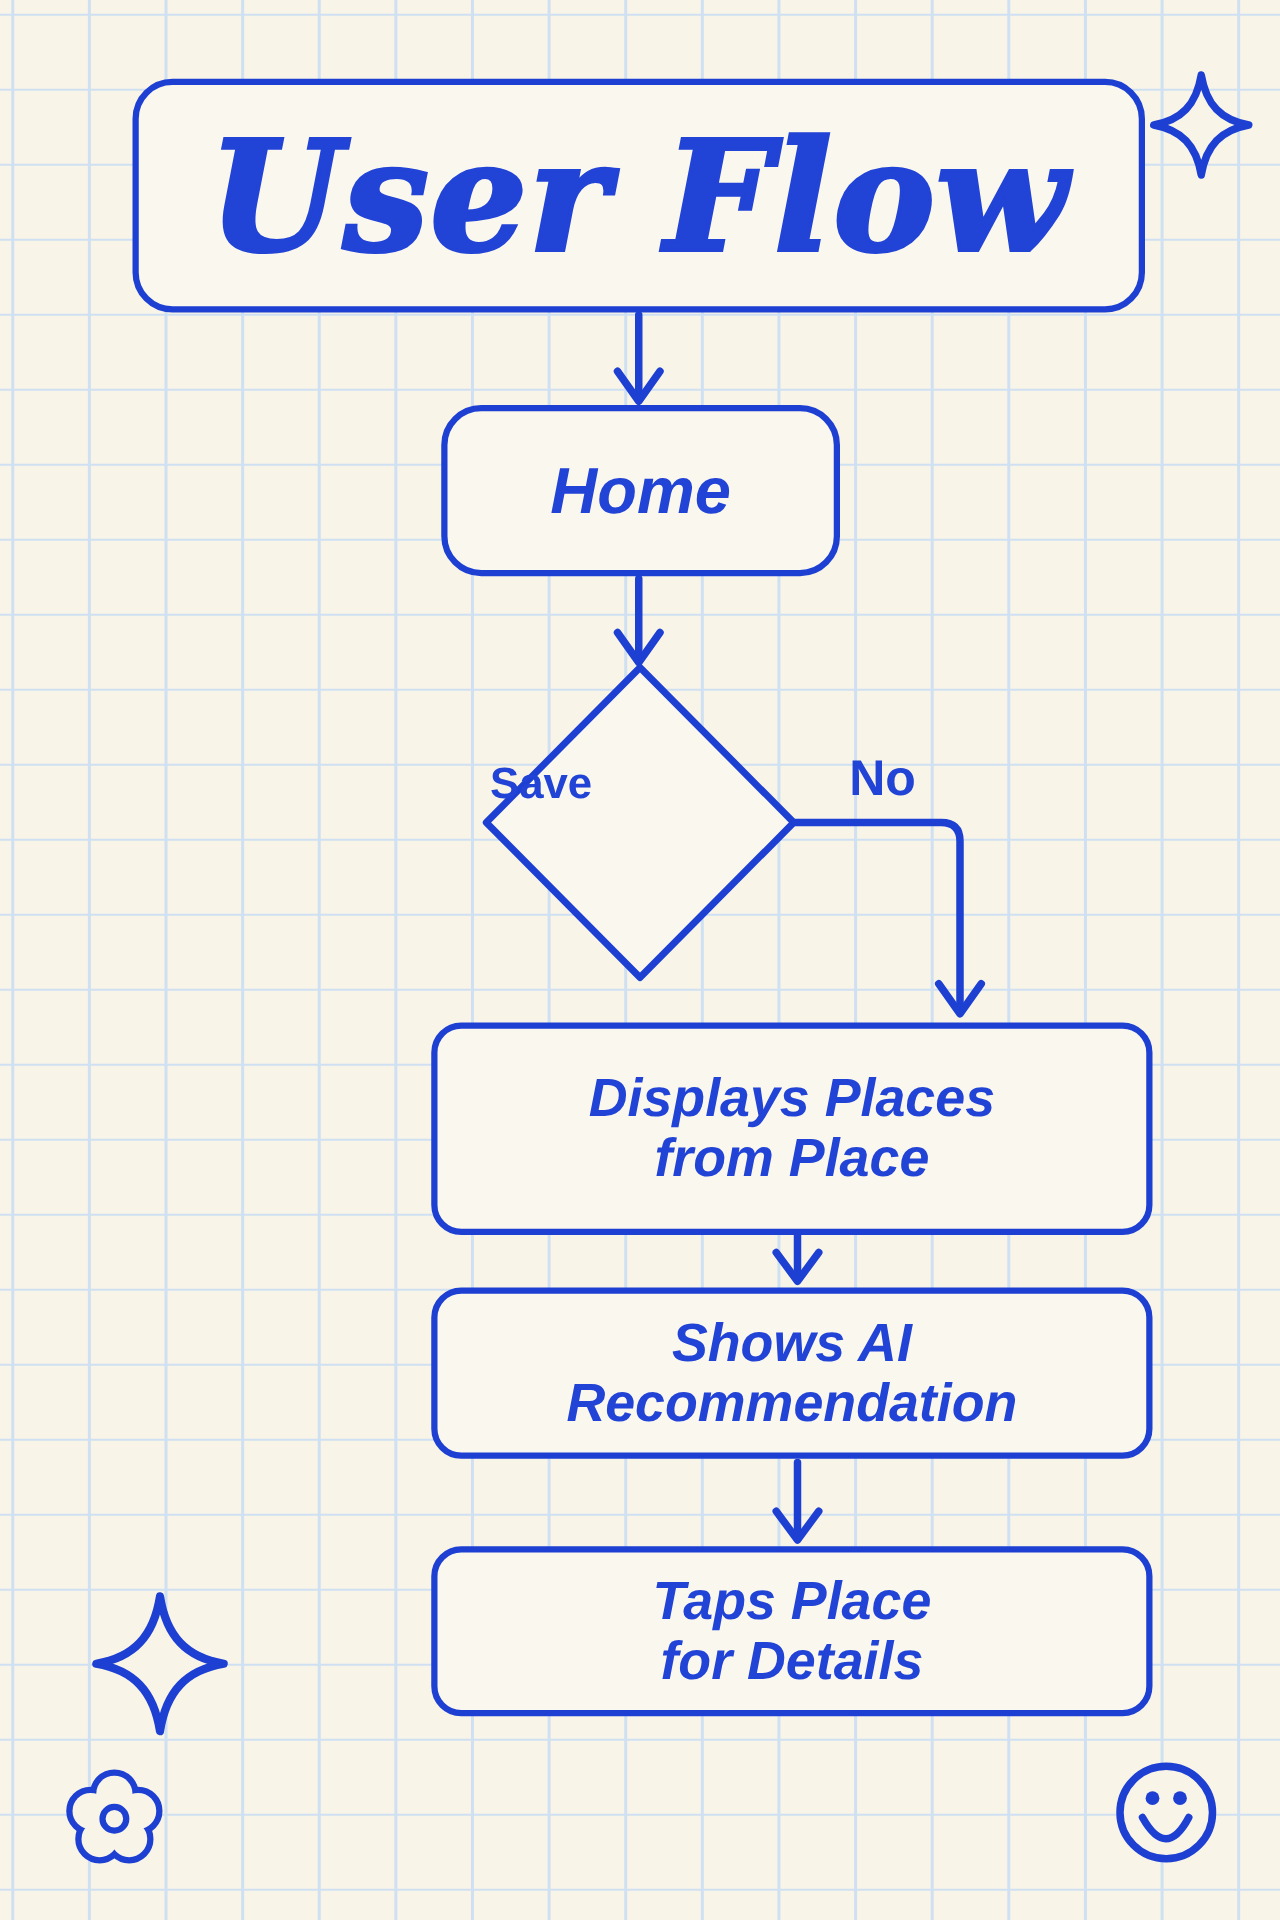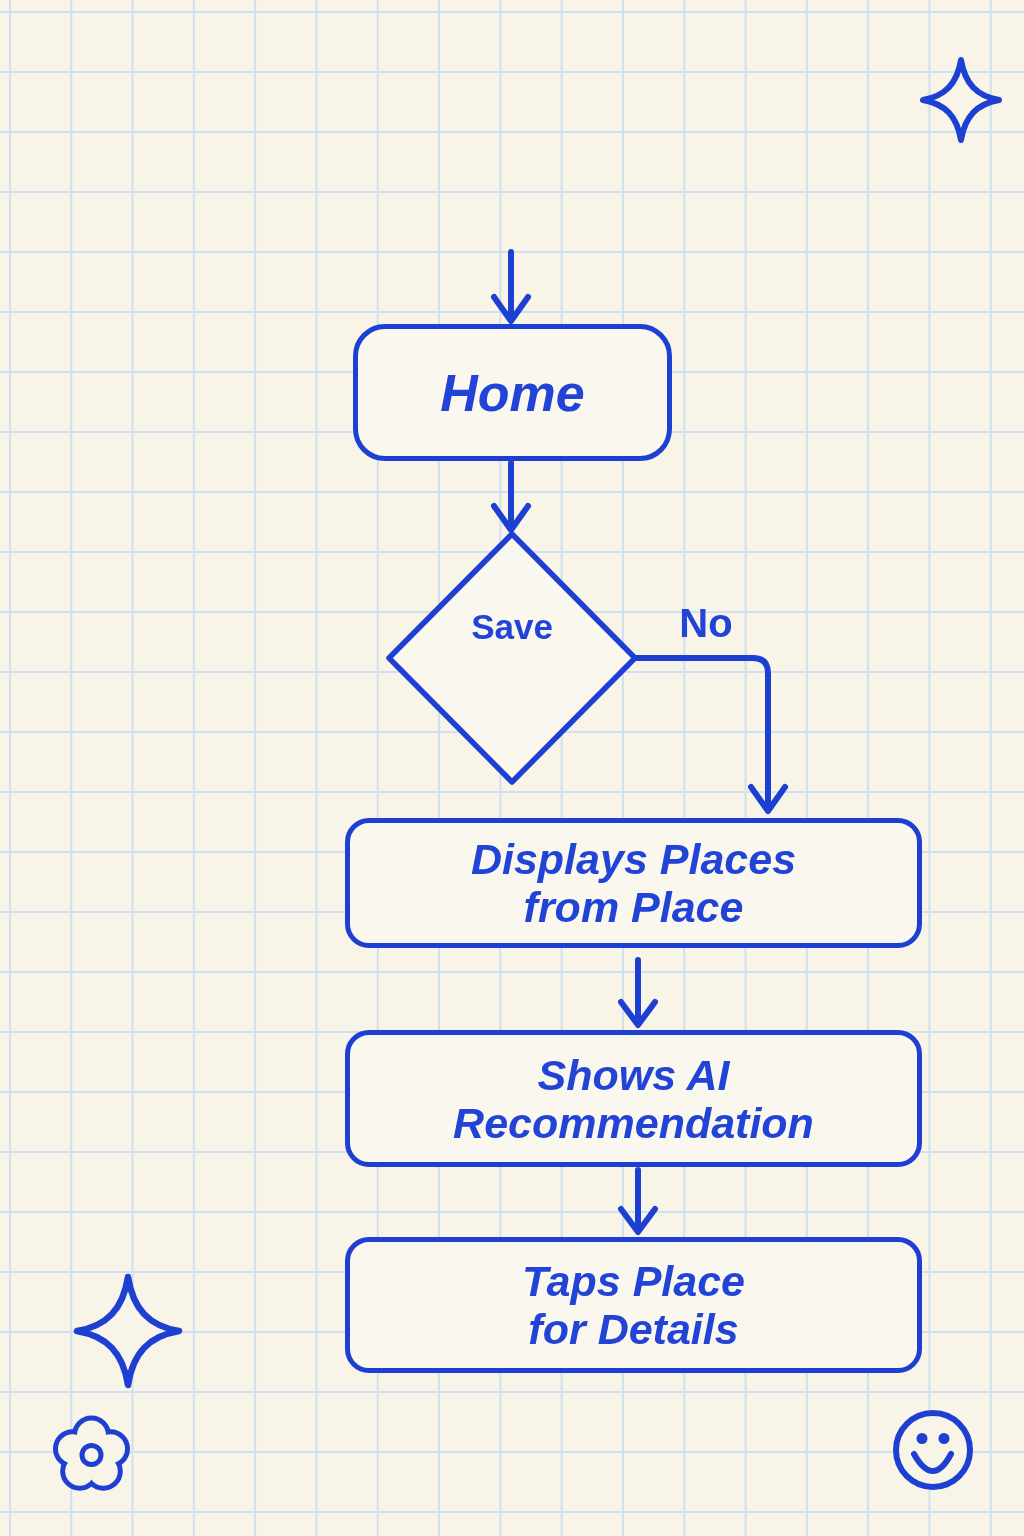--- a/index.html
+++ b/index.html
@@ -20,26 +20,26 @@
     display:flex;flex-direction:column;align-items:center;justify-content:center;
     color:#2143d6;font-weight:bold;text-align:center;font-style:italic;
   }
   .title-box{
     left:106px;top:63px;width:810px;height:187px;border-radius:32px;
     font-family:"DejaVu Serif",serif;font-style:italic;
     font-size:122px;-webkit-text-stroke:3px #2143d6;letter-spacing:1px;
   }
   .home-box{left:353px;top:324px;width:319px;height:137px;border-radius:32px;font-size:52px;}
   .process-box{width:577px;border-radius:24px;font-size:43px;line-height:48px;}
-  .box-displays{left:345px;top:818px;height:130px;}
+  .box-displays{left:345px;top:818px;height:170px;}
   .box-shows{left:345px;top:1030px;height:137px;}
   .box-taps{left:345px;top:1237px;height:136px;}
   .diamond-label{
     position:absolute;left:392px;top:608px;width:240px;
-    color:#2143d6;font-weight:bold;text-align:center;
+    color:#2143d6;font-weight:bold;
     font-size:35px;line-height:37px;
   }
   .no-label{
     position:absolute;left:676px;top:601px;width:60px;
     color:#2143d6;font-weight:bold;text-align:center;font-size:40px;
   }
   .line{display:block;}
 </style>
 </head>
 <body>
@@ -100,20 +100,23 @@
 
       <g stroke-width="6">
         <circle cx="933" cy="1450" r="37" fill="#f8f4e7"></circle>
         <circle cx="922" cy="1438.5" r="5.5" fill="#1d40d3" stroke="none"></circle>
         <circle cx="944" cy="1438.5" r="5.5" fill="#1d40d3" stroke="none"></circle>
         <path d="M914,1454 Q933,1488 951,1454"></path>
       </g>
     </g>
   </svg>
 
+  <div class="node title-box">
+    <span>User Flow</span>
+  </div>
 
   <div class="node home-box">
     <span>Home</span>
   </div>
 
   <div class="diamond-label">
     <span class="line">Save</span>
   </div>
 
   <div class="no-label">No</div>

